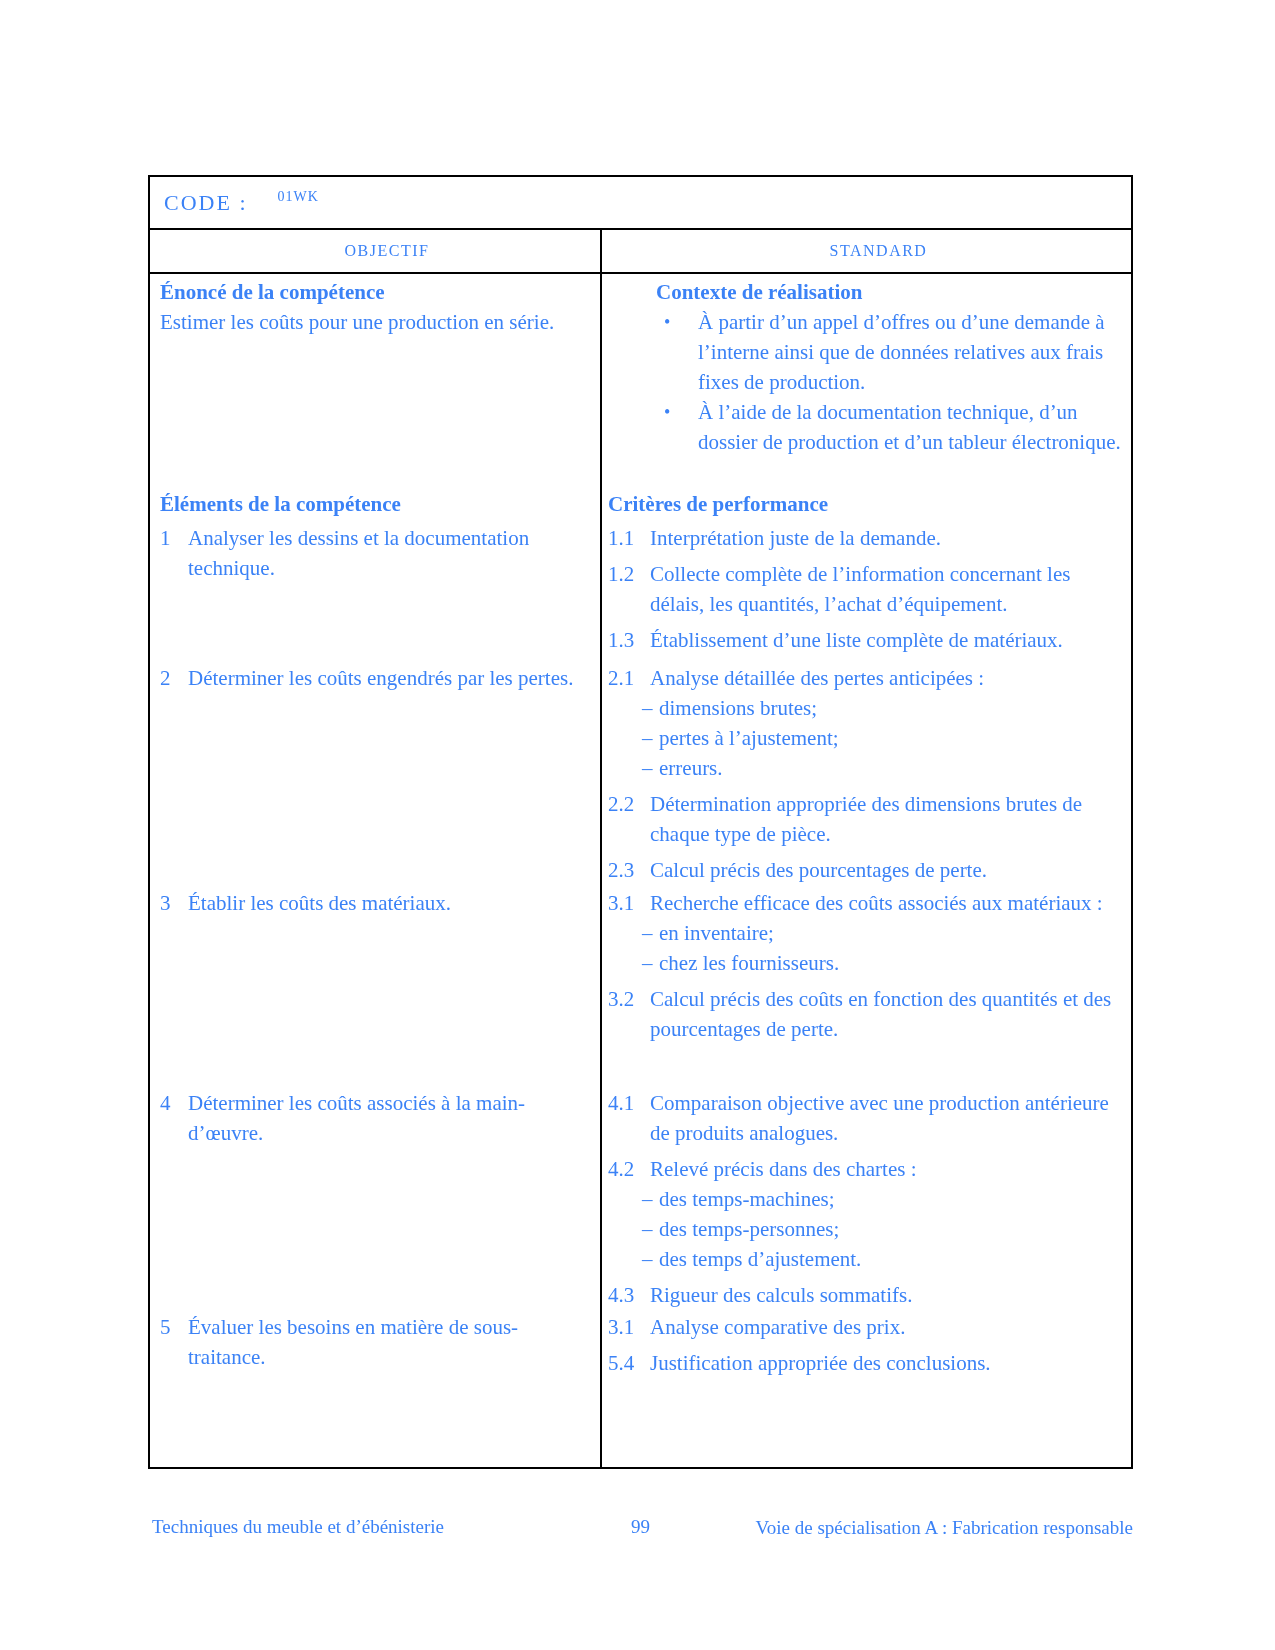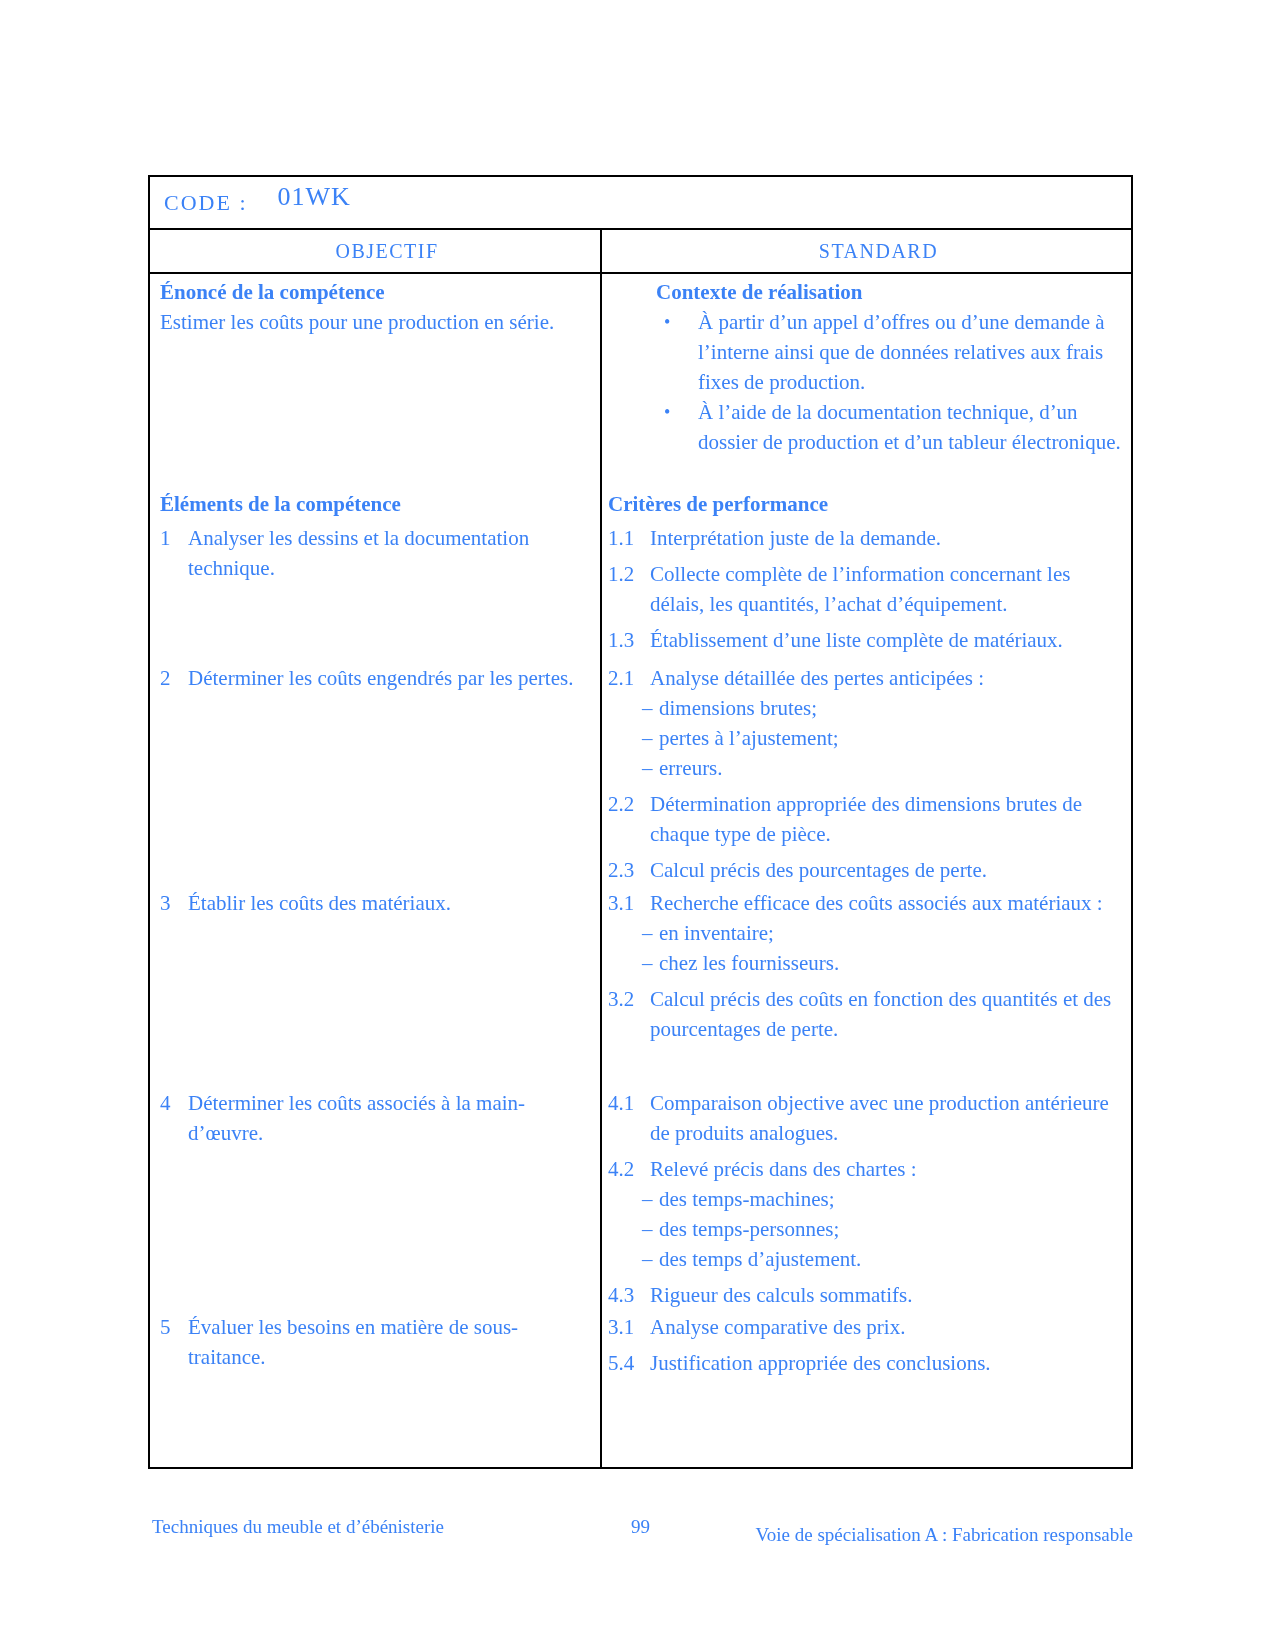--- a/index.html
+++ b/index.html
@@ -3,23 +3,23 @@
 <meta charset="utf-8">
 <style>
   html,body{margin:0;padding:0;background:#ffffff;}
   .page{position:relative;width:1275px;height:1650px;background:#fff;overflow:hidden;
         font-family:Liberation Serif, serif;color:#3b82f6;}
   .doc-table{position:absolute;left:148px;top:175px;width:985px;height:1294px;
              border:2px solid #000;box-sizing:border-box;display:flex;flex-direction:column;}
   .row-code{flex:none;height:53px;border-bottom:2px solid #000;box-sizing:border-box;
             display:flex;align-items:center;padding-left:14px;}
   .code-label{font-size:22px;letter-spacing:2px;}
-  .code-value{font-size:26px;letter-spacing:1px;margin-left:30px;position:relative;top:-6px;}
+  .code-value{font-size:14px;letter-spacing:1px;margin-left:30px;position:relative;top:-6px;}
   .row-header{flex:none;height:44px;border-bottom:2px solid #000;box-sizing:border-box;display:flex;}
-  .hc{display:flex;align-items:center;justify-content:center;font-size:20px;letter-spacing:1.5px;padding-left:24px;}
+  .hc{display:flex;align-items:center;justify-content:center;font-size:16px;letter-spacing:1.5px;padding-left:24px;}
   .hc-left{width:452px;flex:none;border-right:2px solid #000;box-sizing:border-box;}
   .hc-right{flex:1;border-radius:17px;}
   .row{display:flex;flex:none;}
   .cl{width:452px;flex:none;border-right:2px solid #000;box-sizing:border-box;padding:3px 24px 0 10px;}
   .cr{flex:1;box-sizing:border-box;padding:3px 6px 0 6px;}
   .h-intro{height:212px;gap:48px;} .h-heads{height:34px;} .h-s1{height:140px;} .h-s2{height:225px;}
   .h-s3{height:200px;} .h-s4{height:224px;} .h-s5{flex:1;}
   .heading{font-weight:bold;font-size:21px;line-height:30px;}
   .para{font-size:21px;line-height:30px;}
   .item{display:flex;font-size:21px;line-height:30px;}
@@ -28,21 +28,21 @@
   .txt{flex:1;}
   .r-item{margin-bottom:6px;}
   .bullet{display:flex;font-size:21px;line-height:30px;}
   .bmark{flex:0 0 42px;padding-left:8px;box-sizing:border-box;font-size:18px;}
   .dashes{padding-left:34px;}
   .dash{display:flex;font-size:21px;line-height:30px;}
   .dmark{flex:0 0 17px;}
   .footer{position:absolute;left:148px;top:1516px;width:985px;height:30px;font-size:19px;}
   .f-left{position:absolute;left:4px;top:0;}
   .f-page{position:absolute;left:50%;top:0;transform:translateX(-50%);}
-  .f-right{position:absolute;right:0;top:8px;}
+  .f-right{position:absolute;right:0;top:1px;}
 </style>
 </head>
 <body>
 
 <div class="page">
 
   <div class="doc-table">
 
     <div class="row-code">
       <span class="code-label">CODE :</span>

